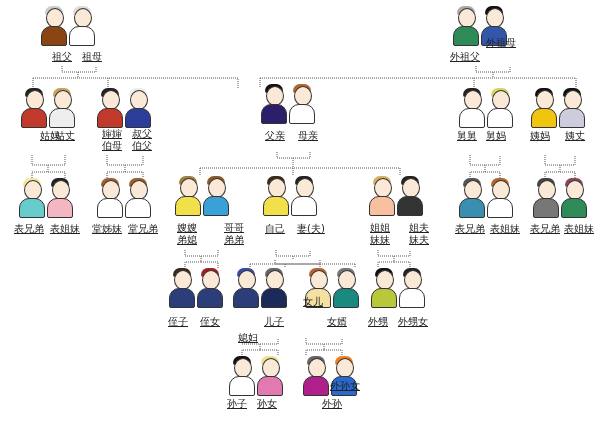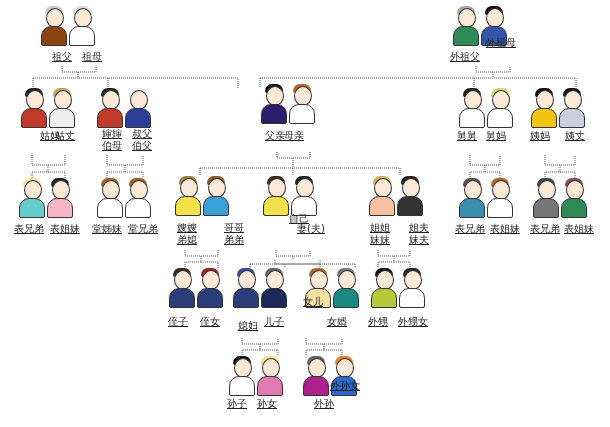--- a/index.html
+++ b/index.html
@@ -152,21 +152,21 @@
           <div class="body" style="background:#2c1e6a"></div>
         </div>
       <div class="fig">
           <div class="hair" style="background:#b5652b"></div>
           <div class="head"></div>
           <div class="body" style="background:#fff"></div>
         </div>
     </div>
   </div>
   <span class="lbl" style="left:265px;top:130px;">父亲</span>
-  <span class="lbl" style="left:284px;top:130px;">母亲</span>
+  <span class="lbl" style="left:298px;top:130px;">母亲</span>
 
   <div class="node" style="left:458px;top:88px;">
     <div class="pics">
       <div class="fig">
           <div class="hair" style="background:#222"></div>
           <div class="head"></div>
           <div class="body" style="background:#fff"></div>
         </div>
       <div class="fig">
           <div class="hair" style="background:#d6d66a"></div>
@@ -255,21 +255,21 @@
           <div class="head"></div>
           <div class="body" style="background:#f1e04a"></div>
         </div>
       <div class="fig">
           <div class="hair" style="background:#222"></div>
           <div class="head"></div>
           <div class="body" style="background:#fff"></div>
         </div>
     </div>
   </div>
-  <span class="lbl" style="left:265px;top:213px;margin-left:24px;">自己</span>
+  <span class="lbl" style="left:265px;top:223px;">自己</span>
   <span class="lbl" style="left:297px;top:223px;">妻(夫)</span>
 
   <div class="node" style="left:368px;top:176px;">
     <div class="pics">
       <div class="fig">
           <div class="hair" style="background:#d8b060"></div>
           <div class="head"></div>
           <div class="body" style="background:#f8c0a0"></div>
         </div>
       <div class="fig">
@@ -342,21 +342,21 @@
           <div class="head"></div>
           <div class="body" style="background:#2c3e7a"></div>
         </div>
       <div class="fig">
           <div class="hair" style="background:#666"></div>
           <div class="head"></div>
           <div class="body" style="background:#1c2a5a"></div>
         </div>
     </div>
   </div>
-  <span class="lbl" style="left:238px;top:320px;">媳妇</span>
+  <span class="lbl" style="left:238px;top:332px;">媳妇</span>
   <span class="lbl" style="left:264px;top:316px;">儿子</span>
 
   <div class="node" style="left:304px;top:268px;">
     <div class="pics">
       <div class="fig">
           <div class="hair" style="background:#b5652b"></div>
           <div class="head"></div>
           <div class="body" style="background:#f4e0a0"></div>
         </div>
       <div class="fig">
@@ -410,16 +410,16 @@
           <div class="head"></div>
           <div class="body" style="background:#b0208a"></div>
         </div>
       <div class="fig">
           <div class="hair" style="background:#f08020"></div>
           <div class="head"></div>
           <div class="body" style="background:#2a6ad0"></div>
         </div>
     </div>
   </div>
-  <span class="lbl" style="left:314px;top:398px;">外孙</span>
+  <span class="lbl" style="left:322px;top:398px;">外孙</span>
   <span class="lbl" style="left:330px;top:380px;">外孙女</span>
 
 </div>
 
 </body></html>

